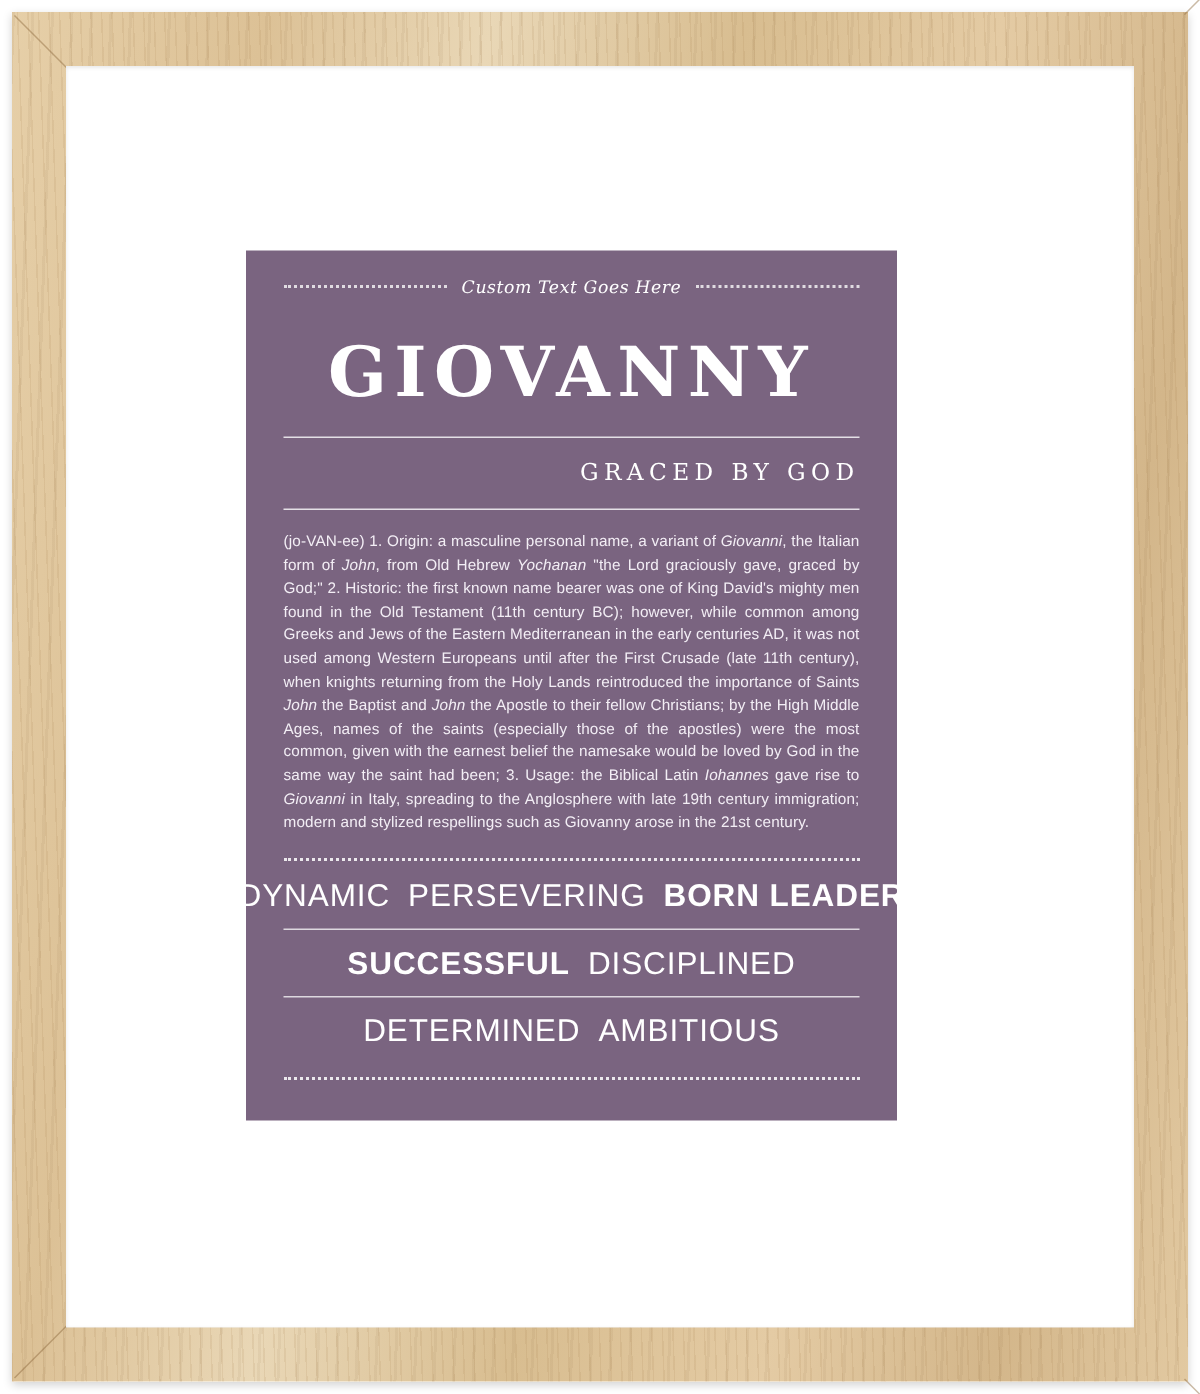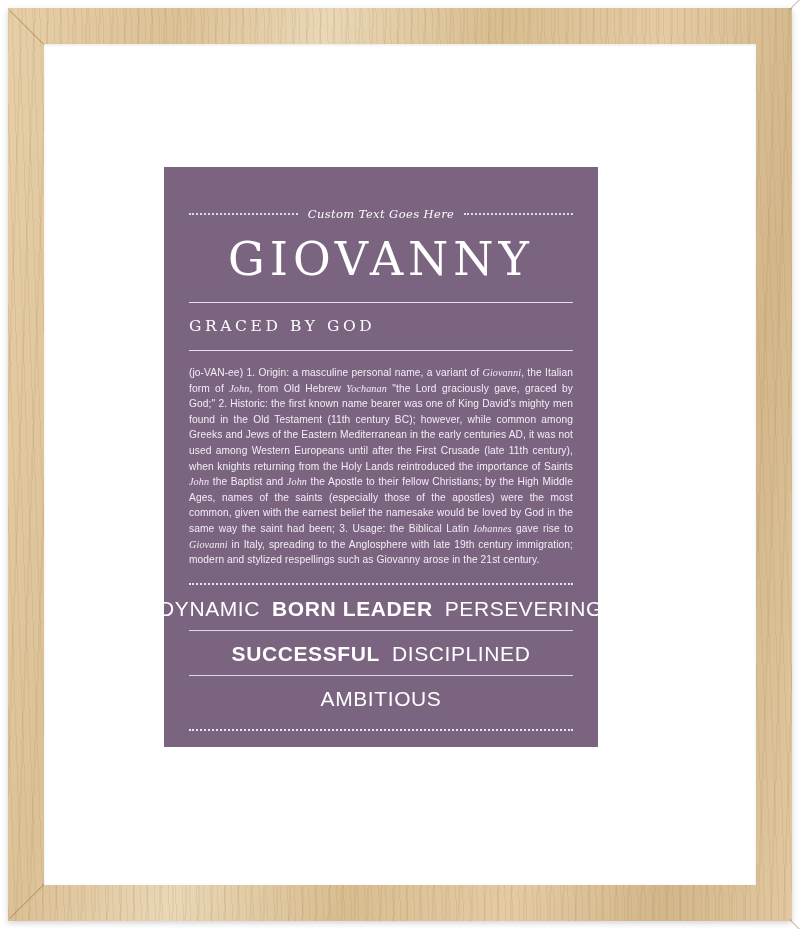--- a/index.html
+++ b/index.html
@@ -82,62 +82,62 @@
     box-sizing: border-box;
     padding: 0 25px;
     overflow: hidden;
   }
 
   
   .custom-row {
     display: flex;
     align-items: center;
     gap: 10px;
-    margin-top: 40px;
+    margin-top: 17px;
   }
   .dot-rule {
     flex: 1 1 auto;
     height: 1px;
     border-top: 2px dotted rgba(255,255,255,0.85);
     opacity: 0.9;
   }
   .custom-text {
     font-family: "DejaVu Serif", serif;
     font-style: italic;
     font-size: 11.5px;
     letter-spacing: 0.4px;
     white-space: nowrap;
     color: #ffffff;
   }
 
   .name {
     text-align: center;
     font-family: "DejaVu Serif", serif;
-    font-weight: 400;
+    font-weight: 700;
     font-size: 46px;
     letter-spacing: 5px;
-    margin-top: 15px;
+    margin-top: 27px;
     line-height: 1;
     text-transform: uppercase;
   }
 
   .rule-row {
     display: flex;
     align-items: center;
     justify-content: center;
     margin-top: 20px;
   }
   .solid-rule {
     width: 100%;
     height: 1px;
     background: rgba(255,255,255,0.8);
   }
 
   .meaning {
-    text-align: left;
+    text-align: right;
     font-family: "DejaVu Serif", serif;
     font-size: 15.5px;
     letter-spacing: 3.6px;
     margin-top: 14px;
     text-transform: uppercase;
   }
 
   .meaning-underline {
     width: 100%;
     height: 1px;
@@ -146,21 +146,21 @@
   }
 
   .body-text {
     margin-top: 14px;
     font-size: 10.2px;
     line-height: 15.6px;
     text-align: justify;
     letter-spacing: 0.1px;
     color: #f3eef5;
   }
-  .body-text i { font-style: italic; font-family: Liberation Serif, serif; }
+  .body-text i { font-style: italic; }
 
   .dotted-sep {
     margin-top: 15px;
     height: 1px;
     border-top: 2px dotted rgba(255,255,255,0.85);
   }
 
   .traits {
     margin-top: 0;
   }
@@ -223,29 +223,30 @@
 
   <div class="meaning-underline"></div>
 
   <div class="body-text">(jo-VAN-ee) 1. Origin:  a masculine personal name, a variant of <i>Giovanni</i>, the Italian form of <i>John</i>, from Old Hebrew <i>Yochanan</i> "the Lord graciously gave, graced by God;"  2. Historic:  the first known name bearer was one of King David's mighty men found in the Old Testament (11th century BC); however, while common among Greeks and Jews of the Eastern Mediterranean in the early centuries AD, it was not used among Western Europeans until after the First Crusade (late 11th century), when knights returning from the Holy Lands reintroduced the importance of Saints <i>John</i> the Baptist and <i>John</i> the Apostle to their fellow Christians; by the High Middle Ages, names of the saints (especially those of the apostles) were the most common, given with the earnest belief the namesake would be loved by God in the same way the saint had been;  3. Usage:  the Biblical Latin <i>Iohannes</i> gave rise to <i>Giovanni</i> in Italy, spreading to the Anglosphere with late 19th century immigration; modern and stylized respellings such as Giovanny arose in the 21st century.</div>
 
   <div class="dotted-sep"></div>
 
   <div class="traits">
     <div class="trait-line">
       <span class="trait light">DYNAMIC</span>
+      <span class="trait light">PERSEVERING</span>
       <span class="trait bold">BORN LEADER</span>
-      <span class="trait light">PERSEVERING</span>
     </div>
     <div class="trait-sep"></div>
     <div class="trait-line">
       <span class="trait bold">SUCCESSFUL</span>
       <span class="trait light">DISCIPLINED</span>
     </div>
     <div class="trait-sep"></div>
     <div class="trait-line">
+      <span class="trait light">DETERMINED</span>
       <span class="trait light">AMBITIOUS</span>
     </div>
   </div>
 
   <div class="bottom-dotted"></div>
 
 </div>
 
 </body></html>

